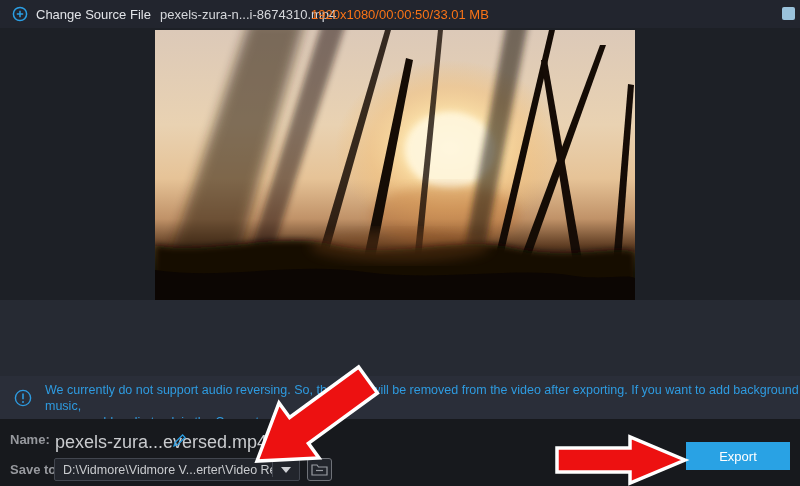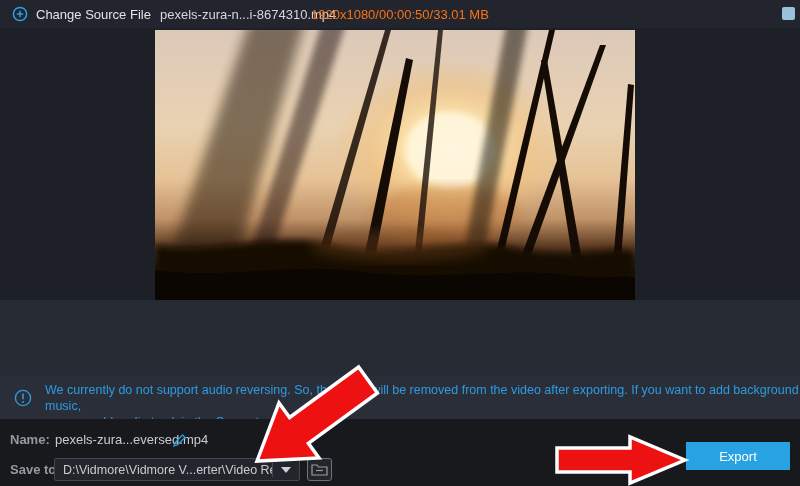--- a/index.html
+++ b/index.html
@@ -26,21 +26,21 @@
   .video{position:absolute;left:155px;top:2px;width:480px;height:270px;background:#000;}
   
   .controls{position:absolute;left:0;top:300px;width:800px;height:76px;background:#262a33;}
   
   .notice{position:absolute;left:0;top:376px;width:800px;height:43px;background:#2a2e39;}
   .notice-icon{position:absolute;left:14px;top:13px;}
   .notice-text{position:absolute;left:45px;top:6px;color:var(--warn);font-size:12.5px;line-height:16px;}
   
   .bottom{position:absolute;left:0;top:419px;width:800px;height:67px;background:#17191d;}
   .lbl{color:#97999e;font-size:13px;position:absolute;font-weight:bold;}
-  .val{color:#c9cbce;font-size:13px;position:absolute;}
+  .val{color:#c9cbce;font-size:18px;position:absolute;}
   .pencil{position:absolute;left:172px;top:14px;cursor:pointer;}
   .dropdown{position:absolute;left:54px;top:39px;width:246px;height:23px;background:#22252c;
     border:1px solid #42464f;border-radius:2px;box-sizing:border-box;display:flex;align-items:center;cursor:pointer;}
   .dropdown .path{flex:1;color:#c9cbce;font-size:12.5px;padding-left:8px;white-space:nowrap;overflow:hidden;}
   .dropdown .dd-sep{width:1px;height:15px;background:#42464f;}
   .dropdown .dd-arrow{width:26px;display:flex;align-items:center;justify-content:center;}
   .dropdown .dd-arrow i{width:0;height:0;border-left:5px solid transparent;border-right:5px solid transparent;border-top:6px solid #cfd1d5;}
   .folder-btn{position:absolute;left:307px;top:39px;width:25px;height:23px;border:1px solid #6f7278;
     border-radius:3px;box-sizing:border-box;display:flex;align-items:center;justify-content:center;cursor:pointer;background:#22252c;}
   .export{position:absolute;left:686px;top:23px;width:104px;height:28px;background:#29a2e4;border:none;

